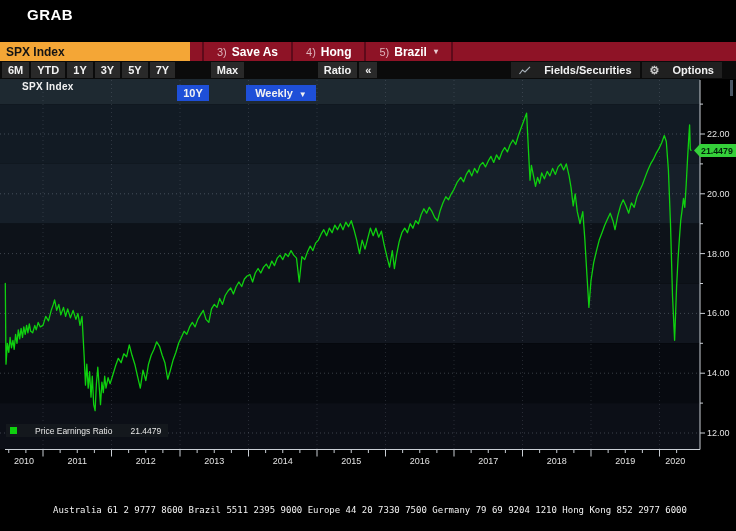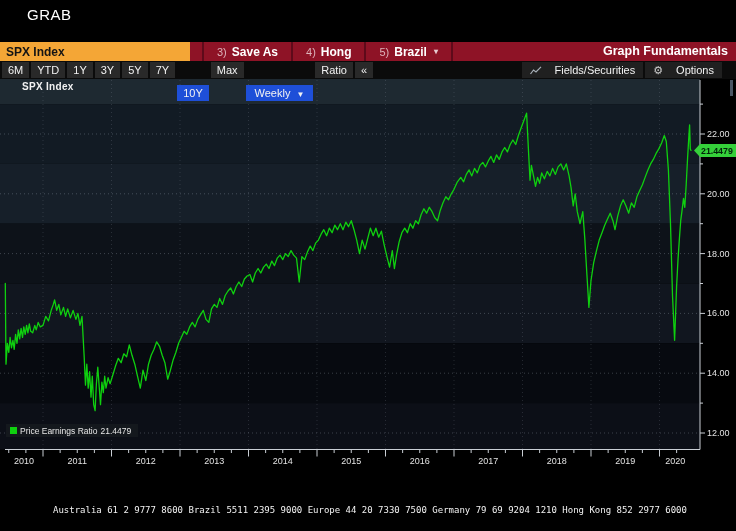--- a/index.html
+++ b/index.html
@@ -1,43 +1,43 @@
 <!DOCTYPE html>
 <html><head>
 <meta charset="utf-8">
 <style>
   html,body{margin:0;padding:0;background:#000;}
   #app{position:relative;width:736px;height:531px;background:#000;overflow:hidden;
        font-family:"Liberation Sans",sans-serif;-webkit-font-smoothing:none;}
-  .grab{position:absolute;left:27px;top:6px;color:#fff;font-size:15px;font-weight:normal;letter-spacing:.5px;z-index:4;}
+  .grab{position:absolute;left:27px;top:6px;color:#fff;font-size:15px;font-weight:bold;letter-spacing:.5px;z-index:4;}
   
   .cmdbar{position:absolute;top:42px;left:0;width:736px;height:19px;background:#8e1326;display:flex;align-items:stretch;z-index:4;}
   .sec-input{width:190px;height:19px;background:#f4a636;color:#141414;font-family:"Liberation Sans",sans-serif;
              font-size:12px;font-weight:bold;border:0;outline:0;padding:0 0 0 6px;box-sizing:border-box;}
   .cmd-gap{width:12px;}
   .cmd-btn{display:flex;align-items:center;padding:0 13px;border-left:2px solid #5e0a1a;font-size:12px;font-weight:bold;color:#fff;cursor:default;}
   .cmd-btn.last{border-right:2px solid #5e0a1a;}
   .btn-prefix{color:#ddb3ba;font-weight:normal;margin-right:5px;font-size:11px;}
   .caret{font-size:8px;margin-left:7px;color:#e8ccd2;}
   .cmd-title{margin-left:auto;line-height:19px;padding-right:8px;color:#fff;font-weight:bold;font-size:12.5px;}
   
   .tabbar{position:absolute;top:61px;left:0;width:736px;height:18px;background:#0b0b0b;display:flex;align-items:center;gap:2px;padding-left:2px;box-sizing:border-box;z-index:4;}
-  .tab{background:#292929;color:#f2f2f2;font-size:11px;font-weight:normal;height:16px;line-height:16px;padding:0 6px;text-align:center;white-space:nowrap;}
+  .tab{background:#292929;color:#f2f2f2;font-size:11px;font-weight:bold;height:16px;line-height:16px;padding:0 6px;text-align:center;white-space:nowrap;}
   .tab.active{background:#1e4fd8;margin-top:45px;}
   .tab.wk{padding:0 9px;}
   .tab .dd{font-size:8px;margin-left:6px;}
   .flexspace{flex:1;}
   .tab.rightitem{background:#202020;display:flex;align-items:center;gap:13px;padding:0 8px;}
   .tab.opts{margin-right:14px;}
   .gear{font-size:11px;color:#c9c9c9;line-height:16px;}
   
   #chart{position:absolute;left:0;top:0;z-index:1;}
   #chart text{font-family:"Liberation Sans",sans-serif;}
   .plot-label{position:absolute;left:22px;top:81px;color:#f2f2f2;font-weight:bold;font-size:10px;letter-spacing:.3px;z-index:3;}
-  .legend{position:absolute;left:6px;top:424px;height:13px;background:#14181d;display:flex;align-items:center;gap:3px;padding:0 7px 0 4px;z-index:3;}
+  .legend{position:absolute;left:6px;top:424px;height:13px;background:#14181d;display:flex;align-items:center;gap:18px;padding:0 7px 0 4px;z-index:3;}
   .legend .sw{width:7px;height:7px;}
   .legend .ltxt{color:#e6e6e6;font-size:8.5px;white-space:pre;}
   .scroll-nub{position:absolute;left:730px;top:80px;width:3px;height:16px;background:#4a5664;z-index:3;}
   
   .footer{position:absolute;left:53px;top:484px;color:#f2f2f2;font-family:"DejaVu Sans Mono",monospace;font-size:9px;line-height:10.6px;white-space:pre;z-index:3;}
   .footer3{position:absolute;right:6px;top:505px;color:#f2f2f2;font-family:"DejaVu Sans Mono",monospace;font-size:9px;white-space:pre;z-index:3;}
 </style>
 </head>
 <body>
 
@@ -162,21 +162,20 @@
     </div>
     <div class="cmd-btn">
       <span class="btn-prefix">4)</span>
       <span>Hong</span>
     </div>
     <div class="cmd-btn last">
       <span class="btn-prefix">5)</span>
       <span>Brazil</span>
       <span class="caret">▾</span>
     </div>
-    <div class="cmd-title">Graph Fundamentals</div>
   </div>
 
   <div class="tabbar">
     <div class="tab">6M</div>
     <div class="tab">YTD</div>
     <div class="tab">1Y</div>
     <div class="tab">3Y</div>
     <div class="tab">5Y</div>
     <div class="tab">7Y</div>
     <div class="tab active">10Y</div>

